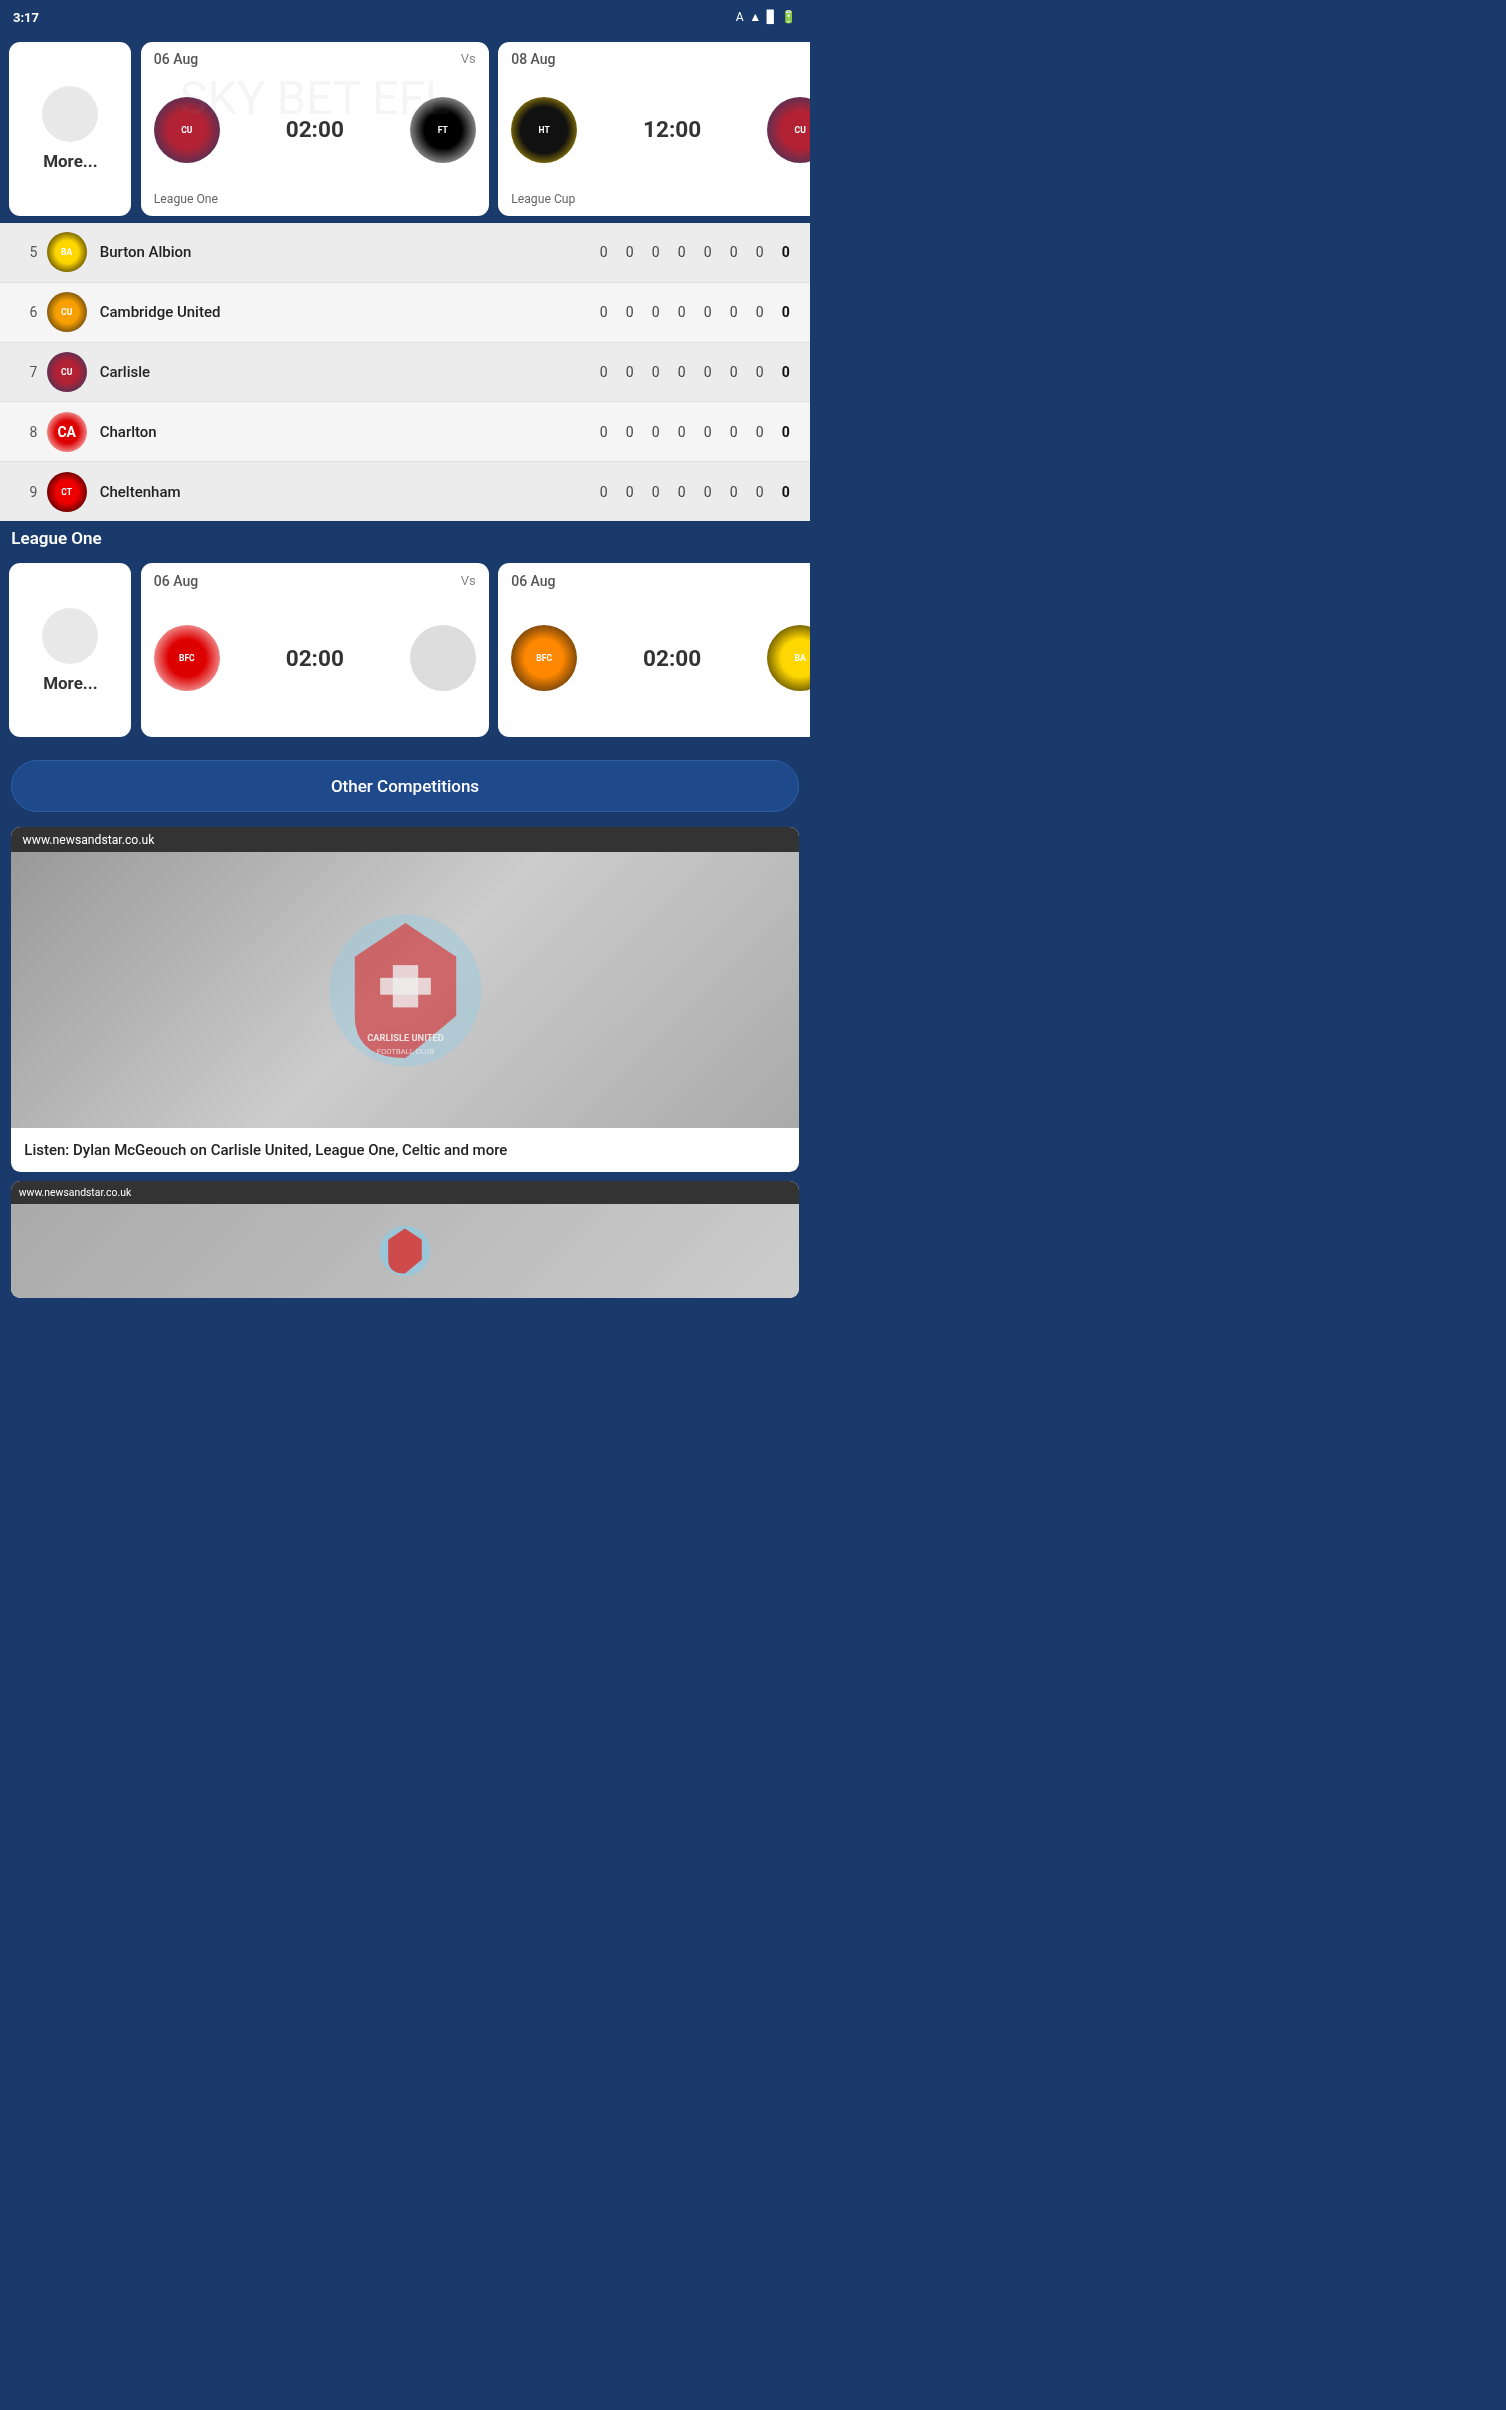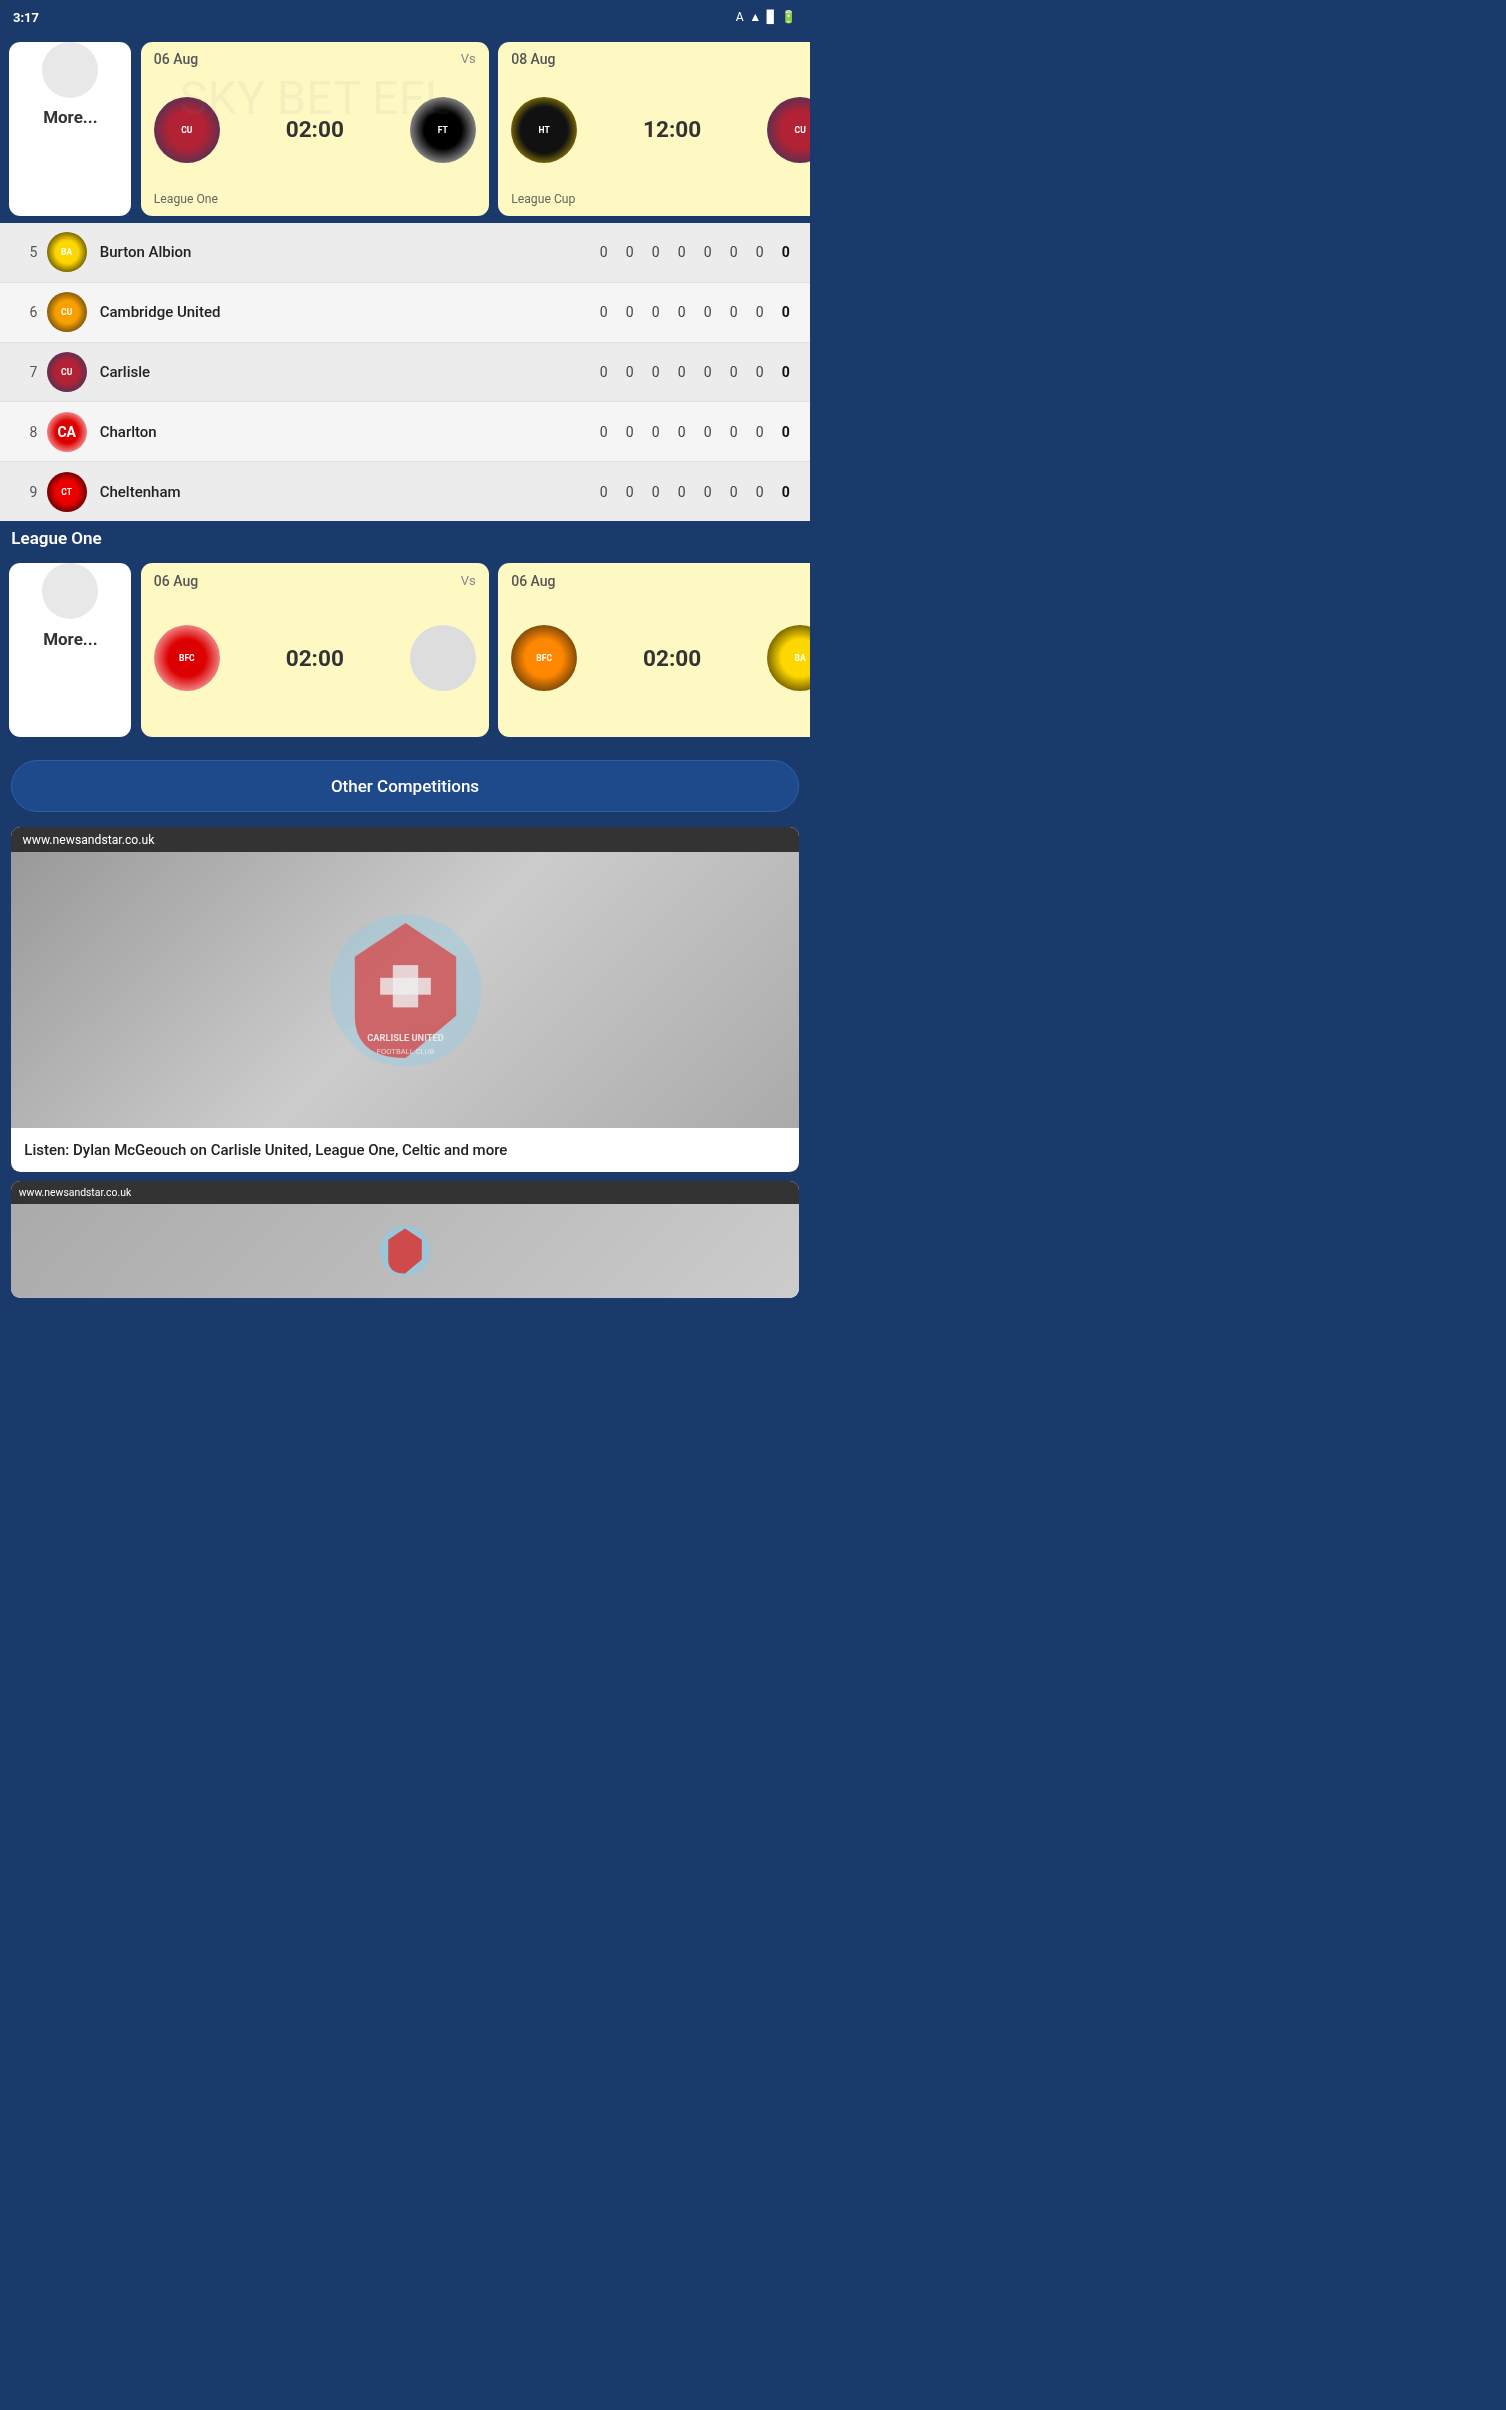--- a/index.html
+++ b/index.html
@@ -48,37 +48,38 @@
 
     .match-card-more {
       background: #fff;
       border-radius: 11.3px;
       width: 122px;
       min-width: 122px;
       height: 174px;
       display: flex;
       flex-direction: column;
       align-items: center;
+      justify-content: center;
       cursor: pointer;
     }
     .more-circle {
       width: 56px;
       height: 56px;
       border-radius: 50%;
       background: #e8e8e8;
       margin-bottom: 9.4px;
     }
     .more-label {
       font-size: 17px;
       font-weight: bold;
       color: #333;
     }
 
     .match-card {
-      background: #fef9c3;
+      background: #ffffff;
       border-radius: 11.3px;
       width: 348px;
       min-width: 348px;
       height: 174px;
       display: flex;
       flex-direction: column;
       justify-content: flex-start;
       padding: 9.4px 13px 9.4px 13px;
       position: relative;
       overflow: hidden;

